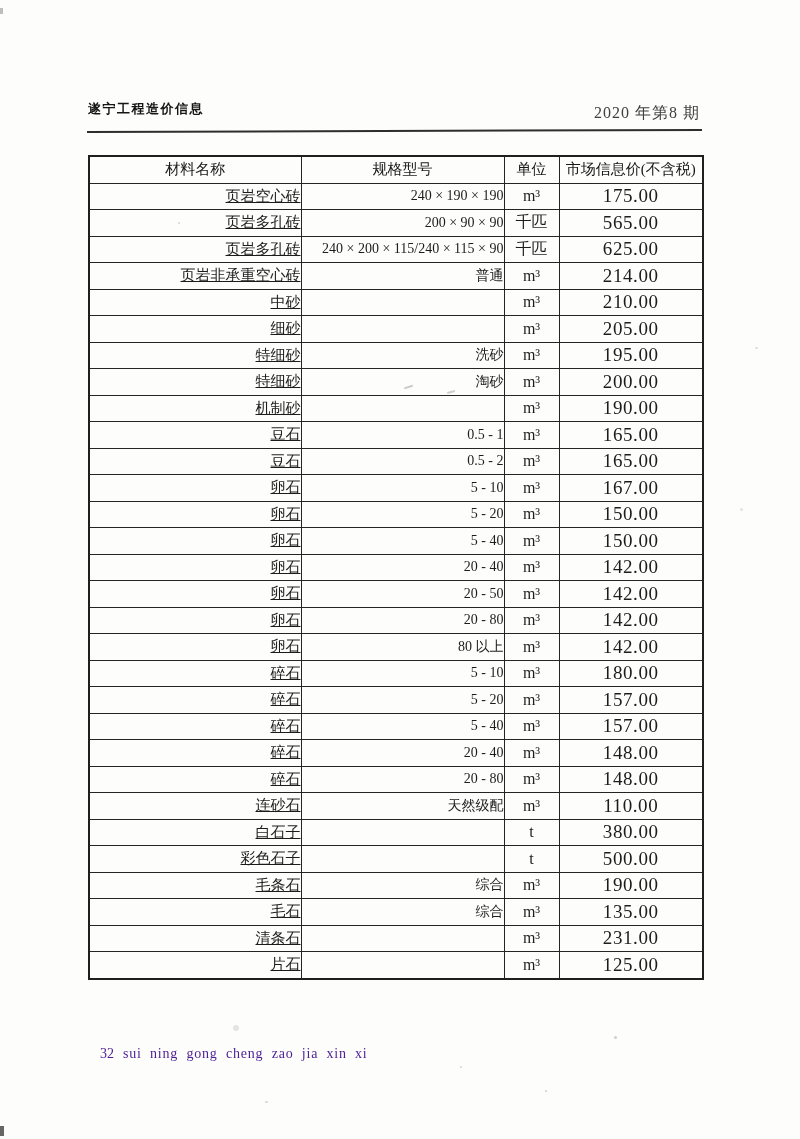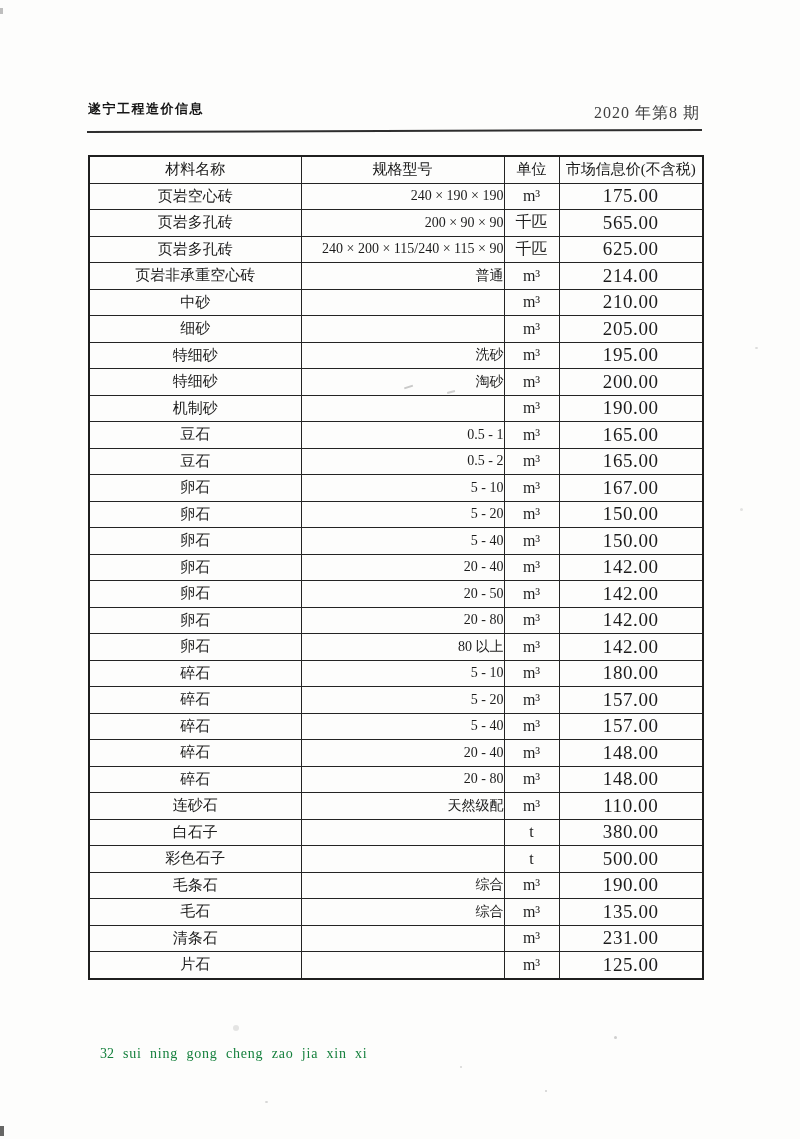--- a/index.html
+++ b/index.html
@@ -30,27 +30,27 @@
     border:2px solid #1f1f1f;
   }
   table.price th, table.price td{
     border:1.4px solid #242424;
     height:25.5px;
     overflow:hidden;white-space:nowrap;
     font-weight:normal;
     padding:0;
   }
   th{font-size:15px;text-align:center;color:#181818;}
-  td.c-name{text-align:center;padding-left:12px;font-size:15px;}
+  td.c-name{text-align:right;padding-left:12px;font-size:15px;text-decoration:underline;}
   td.c-spec{text-align:right;padding-left:10px;font-size:14px;}
   td.c-unit{text-align:center;font-size:16px;}
   td.c-price{text-align:center;font-size:19px;letter-spacing:0.6px;}
   .footer{
     position:absolute;left:100px;top:1046px;
-    font-size:14px;color:#15803d;
+    font-size:14px;color:#4c1d95;
   }
   .footer .pinyin{margin-left:9px;letter-spacing:0.8px;word-spacing:4px;}
   
   .speck{position:absolute;background:#777;border-radius:50%;pointer-events:none;}
   .mark{position:absolute;background:#8a8a8a;pointer-events:none;}
 </style>
 </head>
 <body>
 
 <div class="page">

